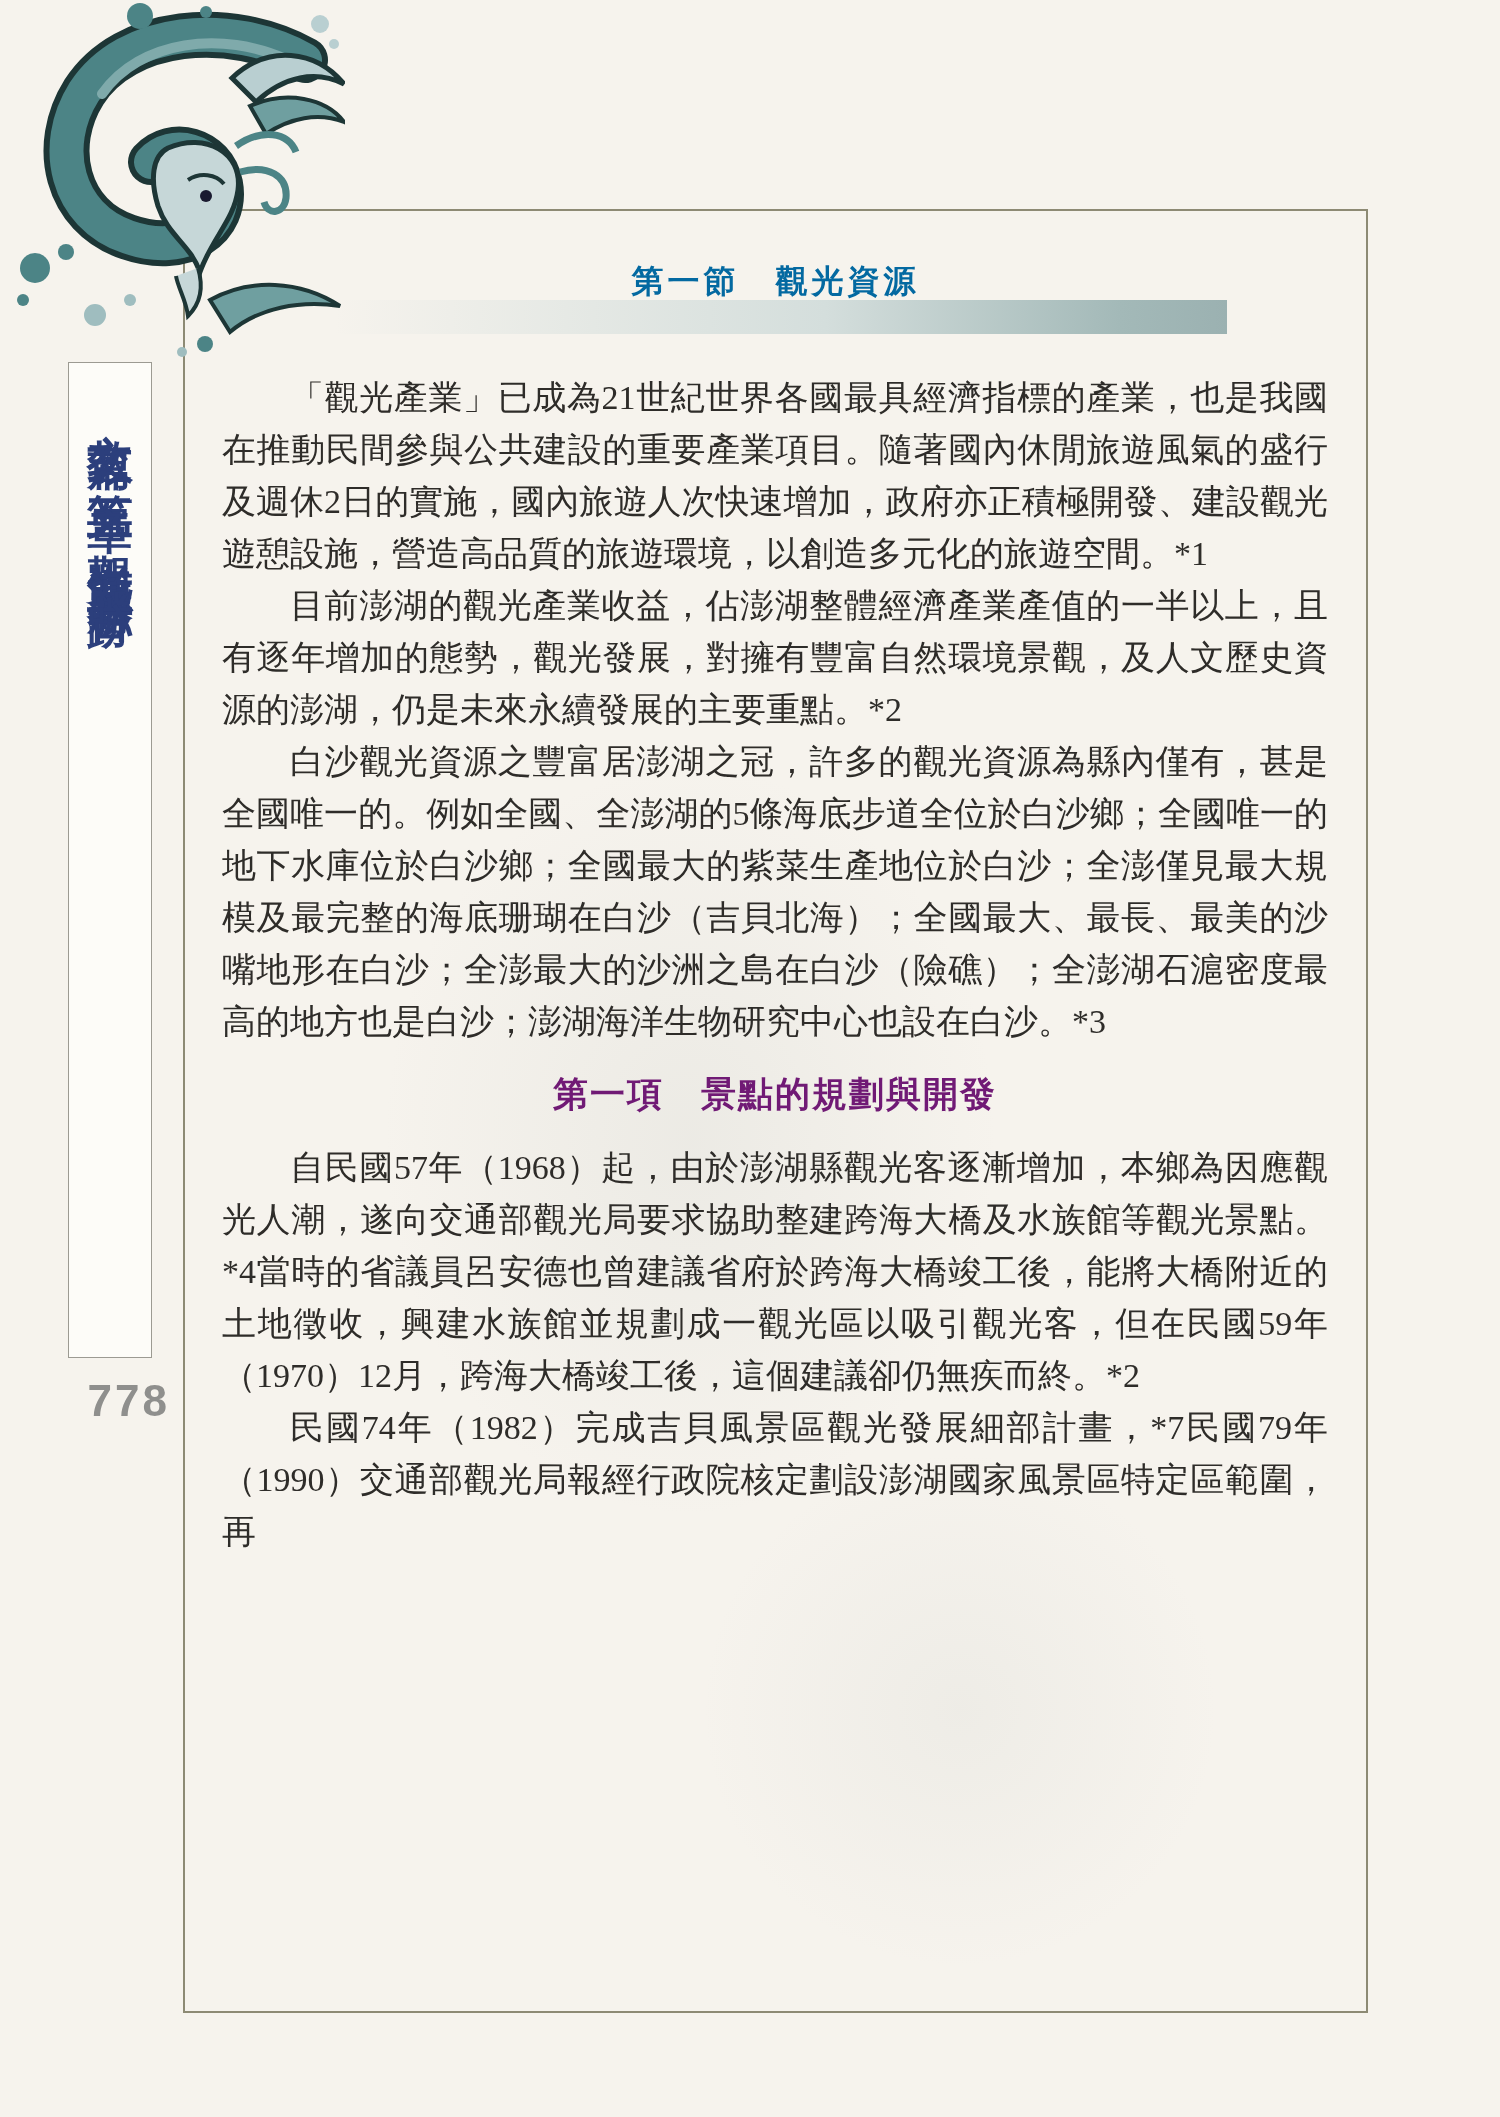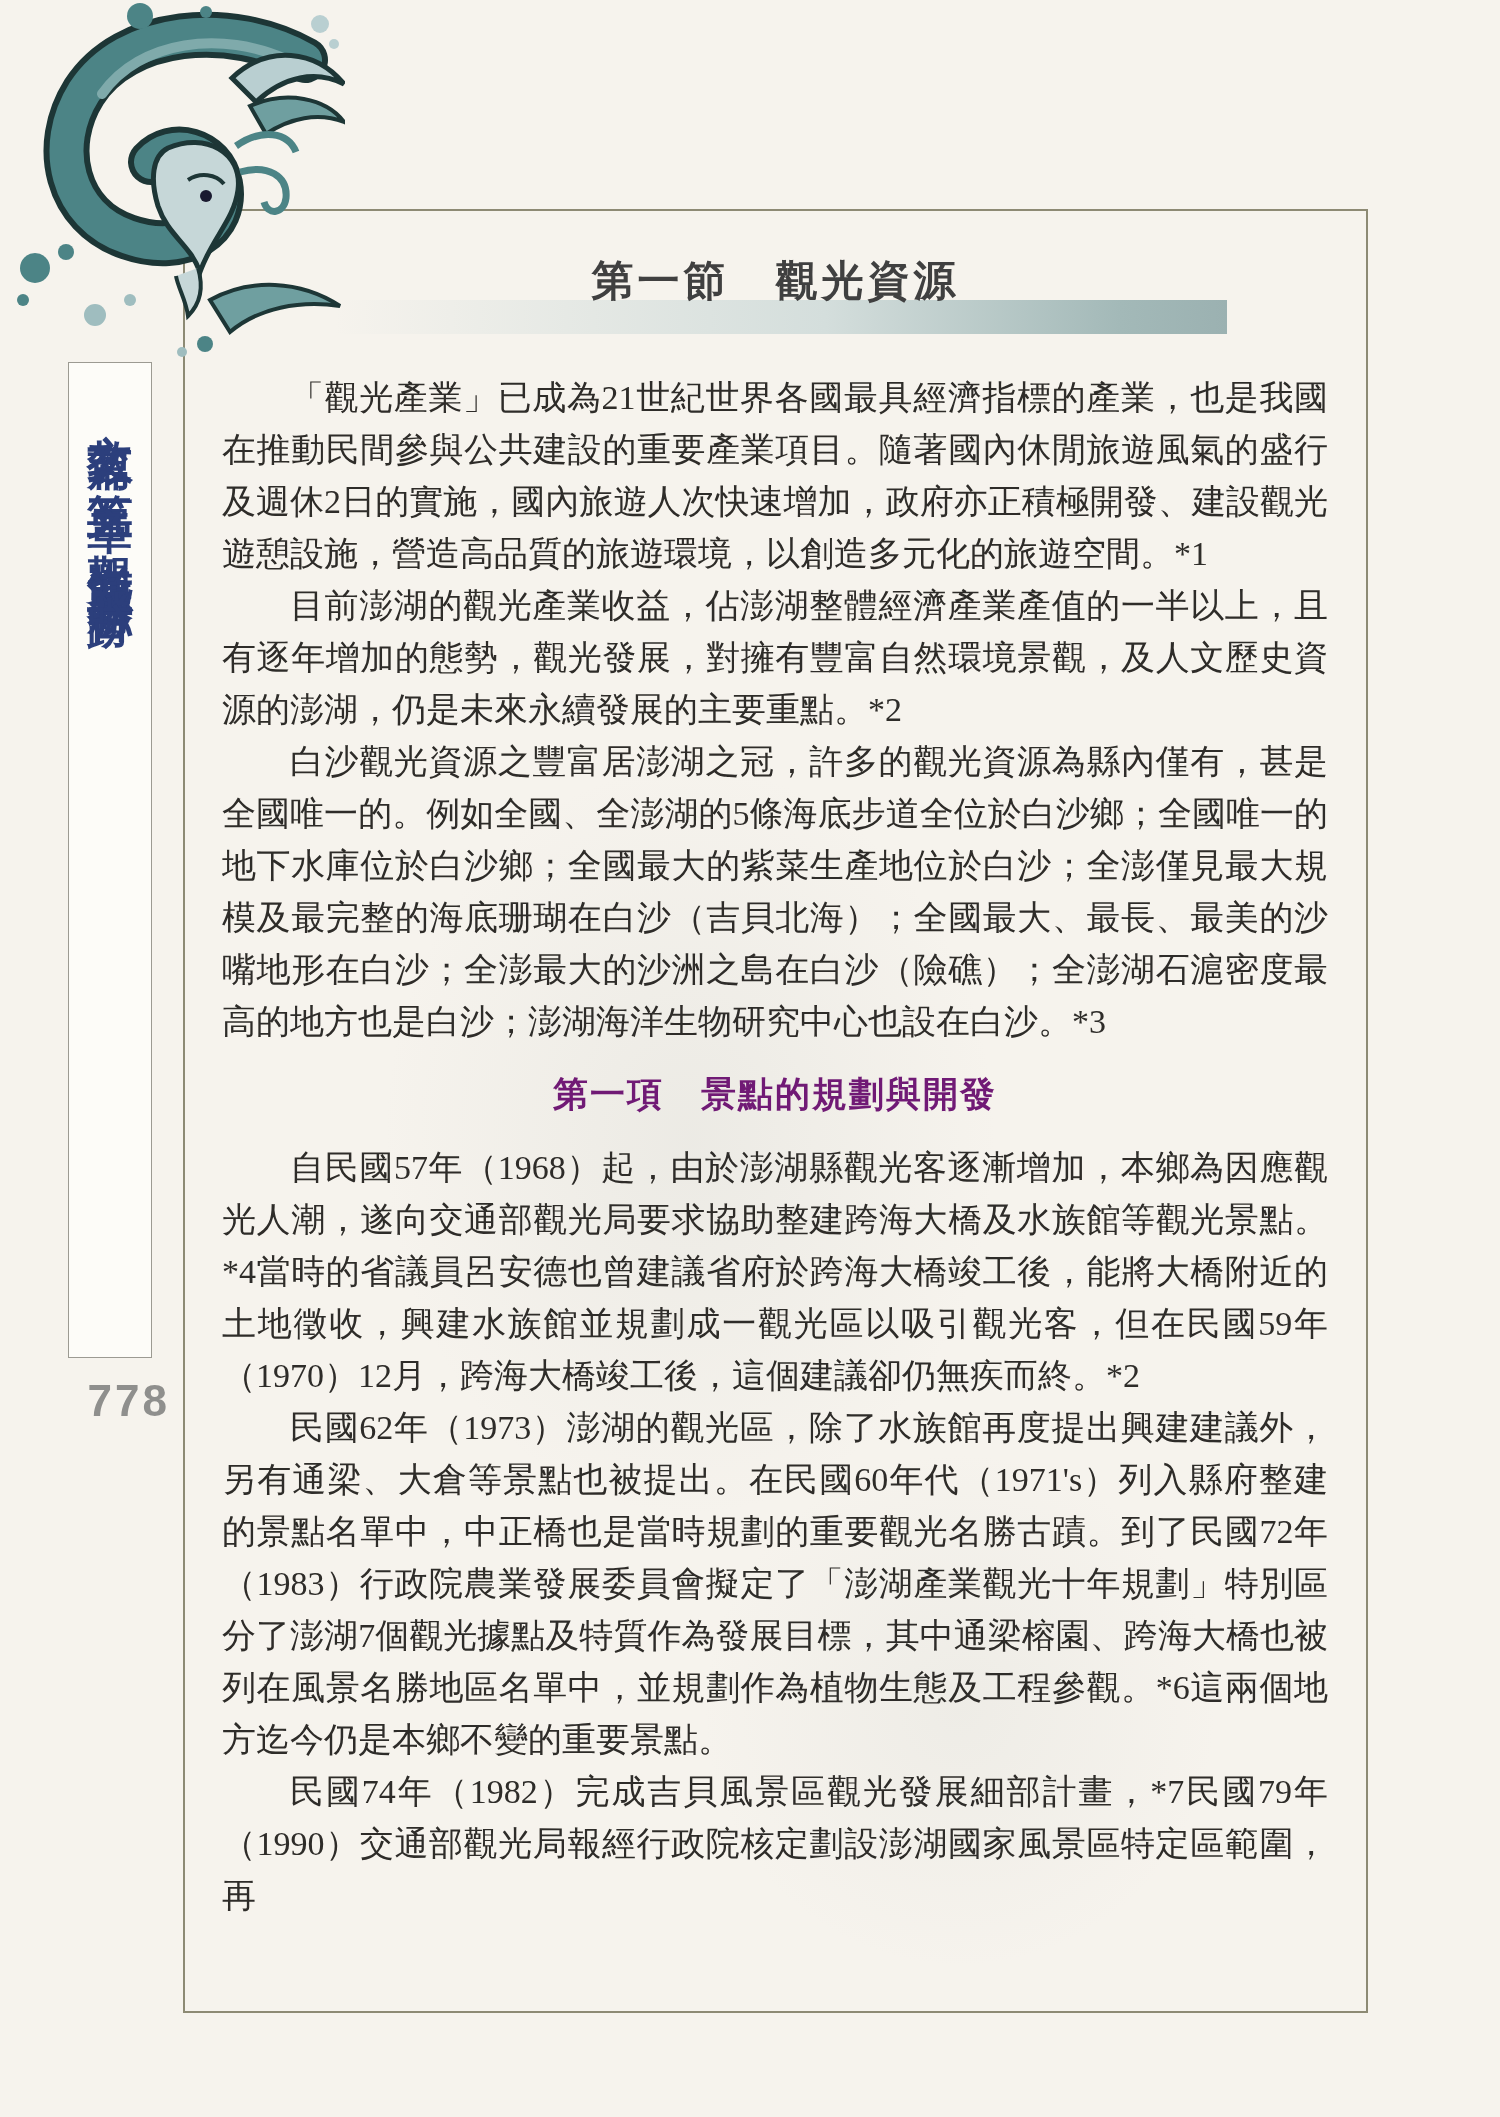--- a/index.html
+++ b/index.html
@@ -20,21 +20,21 @@
     position:absolute;left:183px;top:209px;width:1185px;height:1804px;
     border:2px solid #8d8a74;background:transparent;box-sizing:border-box;
   }
   .title-row{position:relative;height:137px;}
   .title-band{
     position:absolute;left:150px;top:89px;width:892px;height:34px;
     background:linear-gradient(90deg, rgba(243,246,244,0) 0%, #d4dedc 55%, #a3b9b8 88%, #9bb1b1 100%);
   }
   .section-title{
     position:relative;margin:0;padding-top:46px;text-align:center;
-    font-size:42px;font-weight:bold;color:#404040;letter-spacing:4px;
+    font-size:32px;font-weight:bold;color:#0369a1;letter-spacing:4px;
     font-family:Liberation Serif, serif;line-height:48px;z-index:2;
   }
   .textcol{
     margin:24px 38px 0 37px;
     font-size:34px;line-height:52px;color:#2e2c29;text-align:justify;
   }
   .textcol p{margin:0;text-indent:2em;}
   .subsection-title{
     margin:24px 0 26px 0;text-align:center;
     font-family:"Liberation Sans", sans-serif;
@@ -73,21 +73,20 @@
   <div class="title-row">
     <div class="title-band"></div>
     <h1 class="section-title">第一節　觀光資源</h1>
   </div>
   <div class="textcol">
     <p>「觀光產業」已成為21世紀世界各國最具經濟指標的產業，也是我國在推動民間參與公共建設的重要產業項目。隨著國內休閒旅遊風氣的盛行及週休2日的實施，國內旅遊人次快速增加，政府亦正積極開發、建設觀光遊憩設施，營造高品質的旅遊環境，以創造多元化的旅遊空間。*1</p>
     <p>目前澎湖的觀光產業收益，佔澎湖整體經濟產業產值的一半以上，且有逐年增加的態勢，觀光發展，對擁有豐富自然環境景觀，及人文歷史資源的澎湖，仍是未來永續發展的主要重點。*2</p>
     <p>白沙觀光資源之豐富居澎湖之冠，許多的觀光資源為縣內僅有，甚是全國唯一的。例如全國、全澎湖的5條海底步道全位於白沙鄉；全國唯一的地下水庫位於白沙鄉；全國最大的紫菜生產地位於白沙；全澎僅見最大規模及最完整的海底珊瑚在白沙（吉貝北海）；全國最大、最長、最美的沙嘴地形在白沙；全澎最大的沙洲之島在白沙（險礁）；全澎湖石滬密度最高的地方也是白沙；澎湖海洋生物研究中心也設在白沙。*3</p>
     <h2 class="subsection-title">第一項　景點的規劃與開發</h2>
     <p>自民國57年（1968）起，由於澎湖縣觀光客逐漸增加，本鄉為因應觀光人潮，遂向交通部觀光局要求協助整建跨海大橋及水族館等觀光景點。*4當時的省議員呂安德也曾建議省府於跨海大橋竣工後，能將大橋附近的土地徵收，興建水族館並規劃成一觀光區以吸引觀光客，但在民國59年（1970）12月，跨海大橋竣工後，這個建議卻仍無疾而終。*2</p>
-    <p>民國62年（1973）澎湖的觀光區，除了水族館再度提出興建建議外，另有通梁、大倉等景點也被提出。在民國60年代（1971's）列入縣府整建的景點名單中，中正橋也是當時規劃的重要觀光名勝古蹟。到了民國72年（1983）行政院農業發展委員會擬定了「澎湖產業觀光十年規劃」特別區分了澎湖7個觀光據點及特質作為發展目標，其中通梁榕園、跨海大橋也被列在風景名勝地區名單中，並規劃作為植物生態及工程參觀。*6這兩個地方迄今仍是本鄉不變的重要景點。</p>
     <p>民國74年（1982）完成吉貝風景區觀光發展細部計畫，*7民國79年（1990）交通部觀光局報經行政院核定劃設澎湖國家風景區特定區範圍，再</p>
   </div>
 </div>
 
 <div class="side-tab">
   <span>文教篇</span>
   <span>第五章</span>
   <span>觀光資源與名勝古跡</span>
 </div>
 

